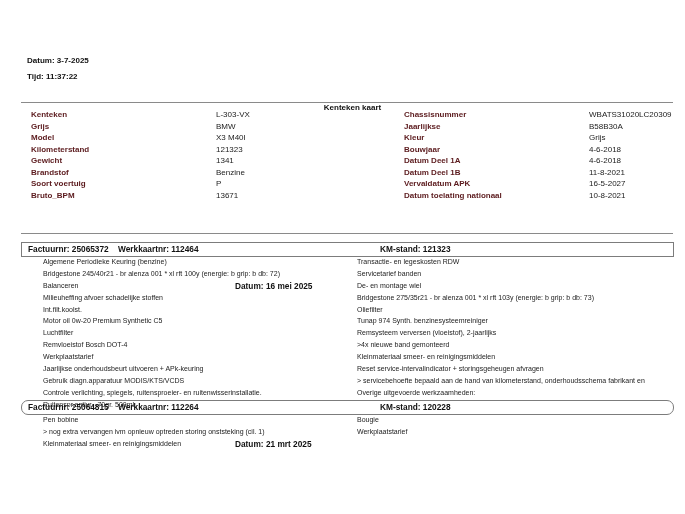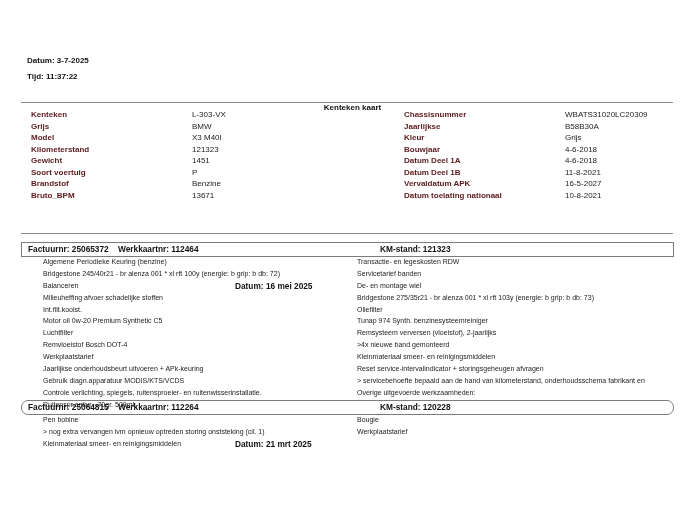--- a/index.html
+++ b/index.html
@@ -50,20 +50,21 @@
 
     .kv-table {
       position: absolute;
       top: 109px;
     }
     .kv-row {
       display: flex;
       height: 11.5px;
       line-height: 11.5px;
       font-size: 8px;
+      gap: 24px;
     }
     .kv-label {
       color: #5b1a1d;
       font-weight: bold;
     }
     .kv-value {
       color: #222;
     }
     #kv-left { left: 31px; }
     #kv-left .kv-label { width: 161px; }
@@ -130,29 +131,29 @@
   <div class="kv-row">
     <span class="kv-label">Model</span>
     <span class="kv-value">X3 M40I</span>
   </div>
   <div class="kv-row">
     <span class="kv-label">Kilometerstand</span>
     <span class="kv-value">121323</span>
   </div>
   <div class="kv-row">
     <span class="kv-label">Gewicht</span>
-    <span class="kv-value">1451</span>
+    <span class="kv-value">1341</span>
+  </div>
+  <div class="kv-row">
+    <span class="kv-label">Brandstof</span>
+    <span class="kv-value">Benzine</span>
   </div>
   <div class="kv-row">
     <span class="kv-label">Soort voertuig</span>
     <span class="kv-value">P</span>
-  </div>
-  <div class="kv-row">
-    <span class="kv-label">Brandstof</span>
-    <span class="kv-value">Benzine</span>
   </div>
   <div class="kv-row">
     <span class="kv-label">Bruto_BPM</span>
     <span class="kv-value">13671</span>
   </div>
 </div>
 
 <div id="kv-right" class="kv-table">
   <div class="kv-row">
     <span class="kv-label">Chassisnummer</span>

